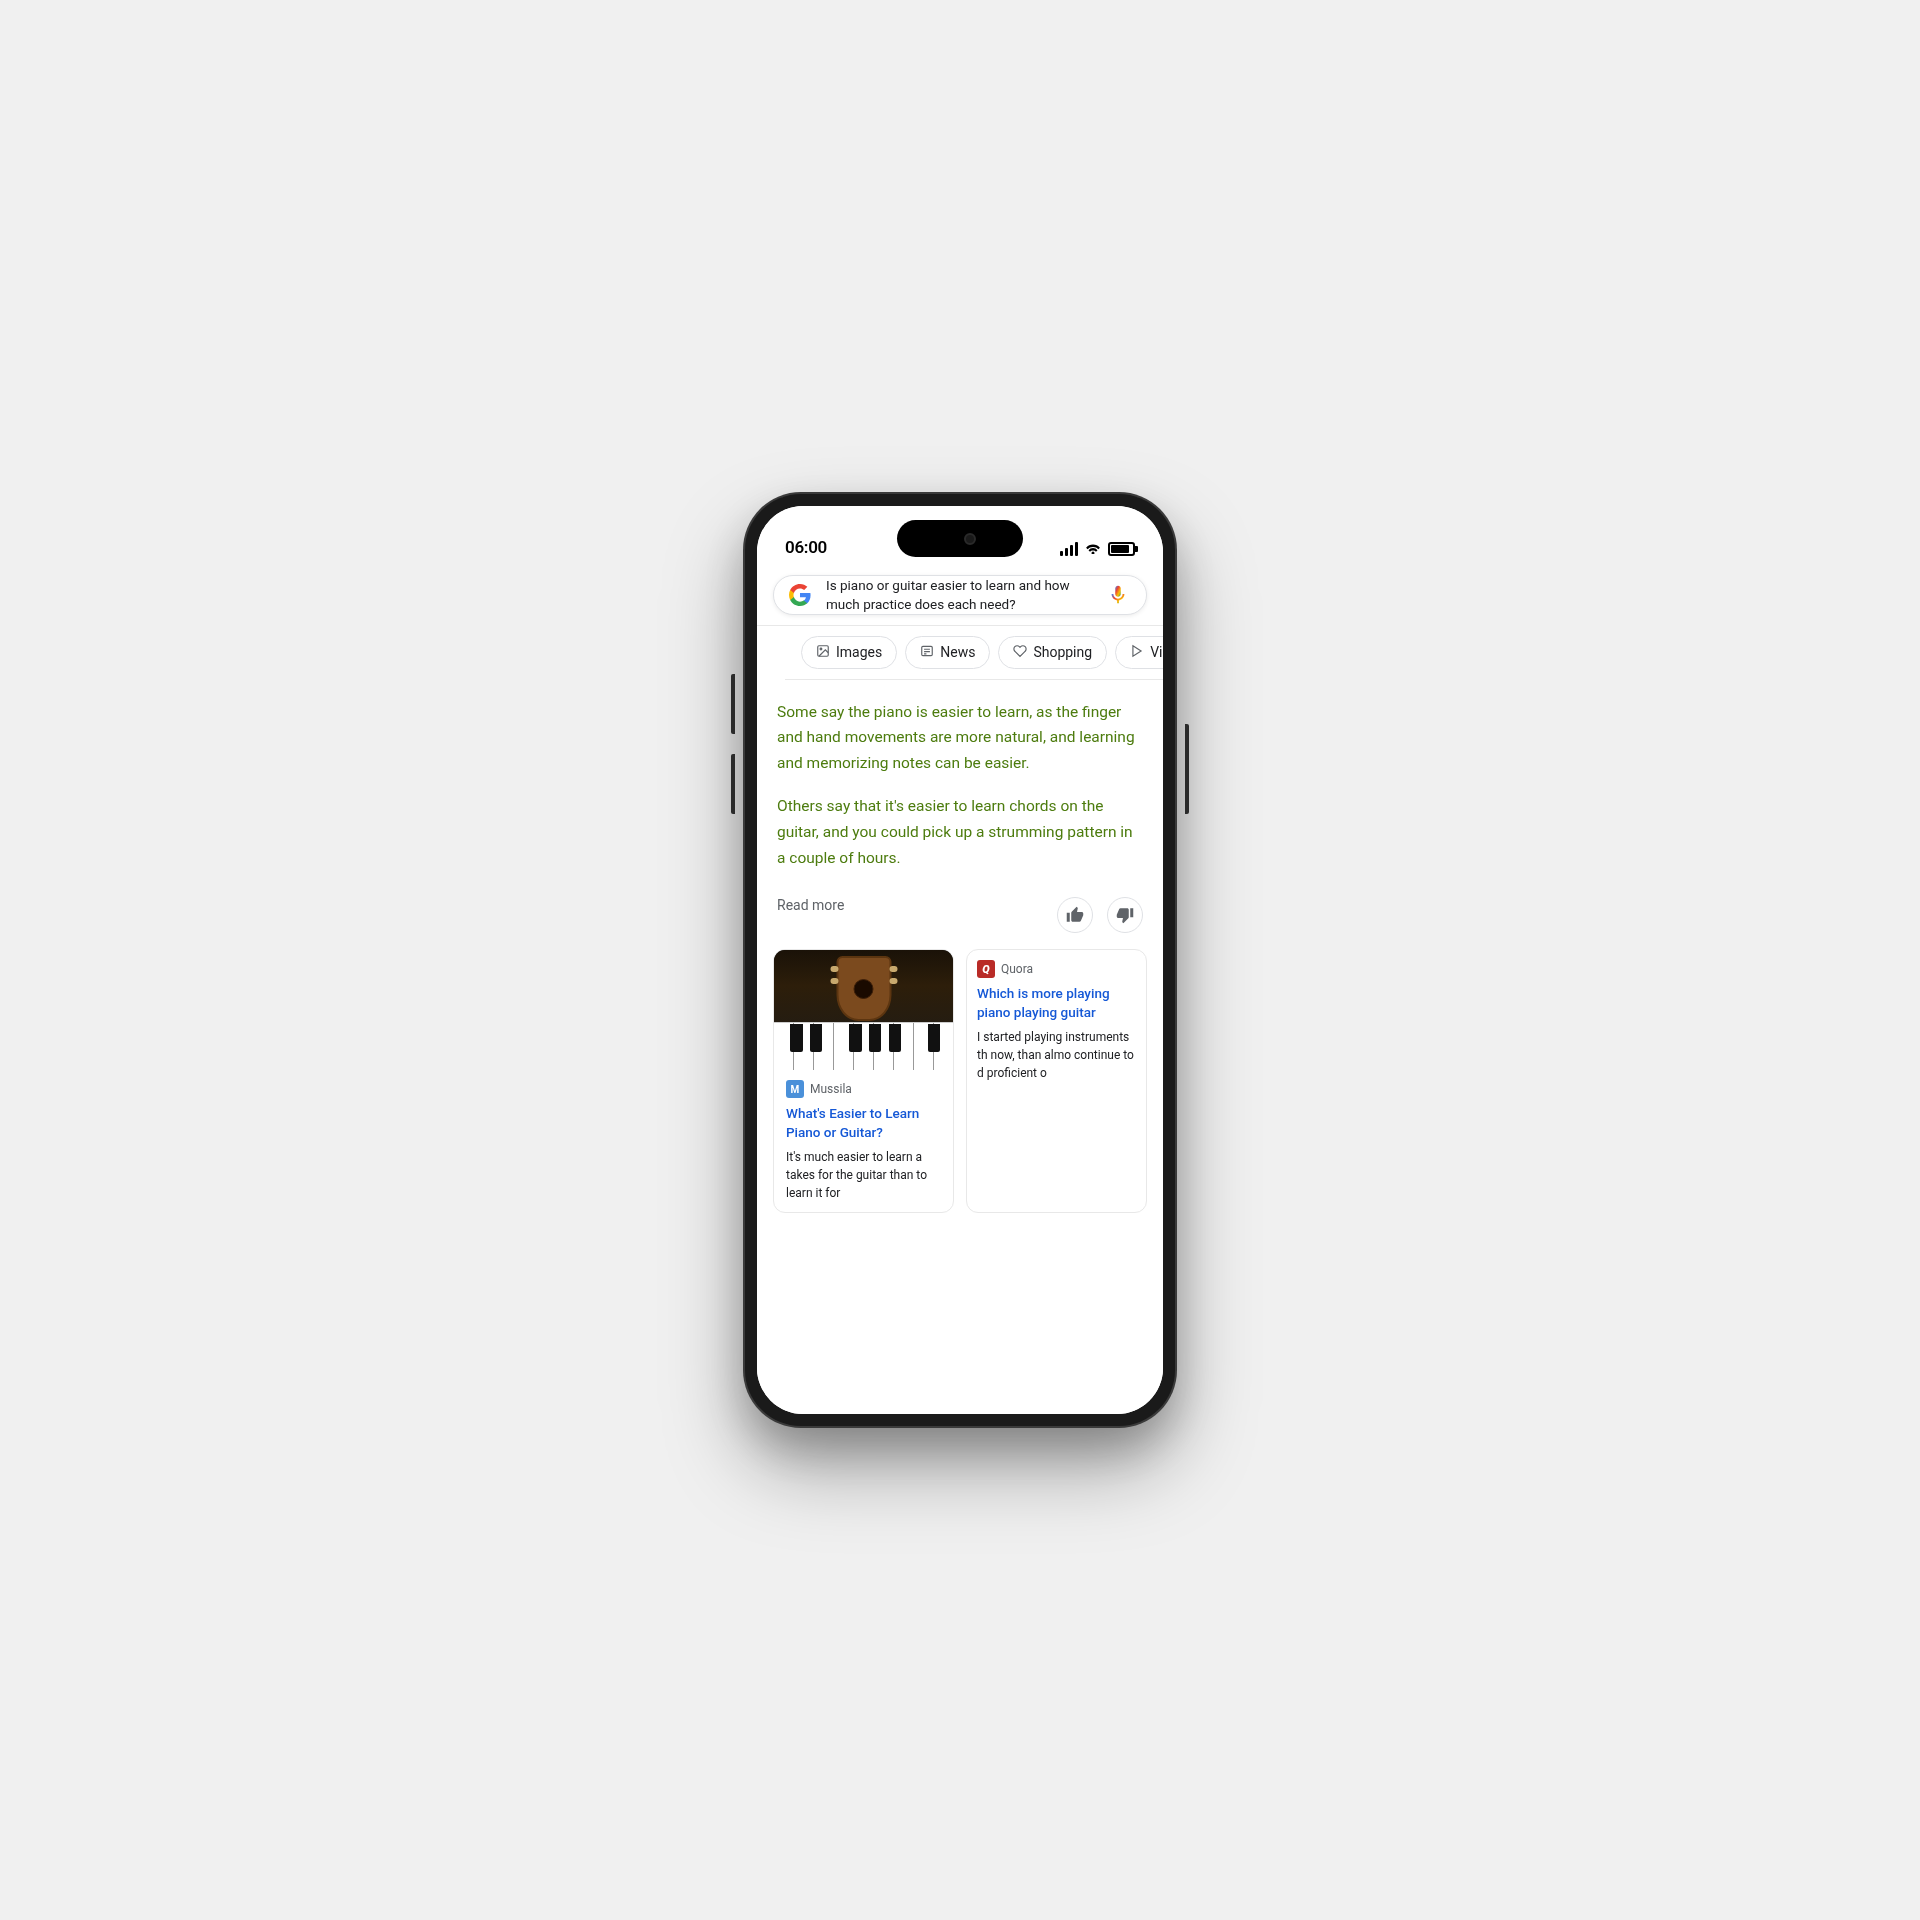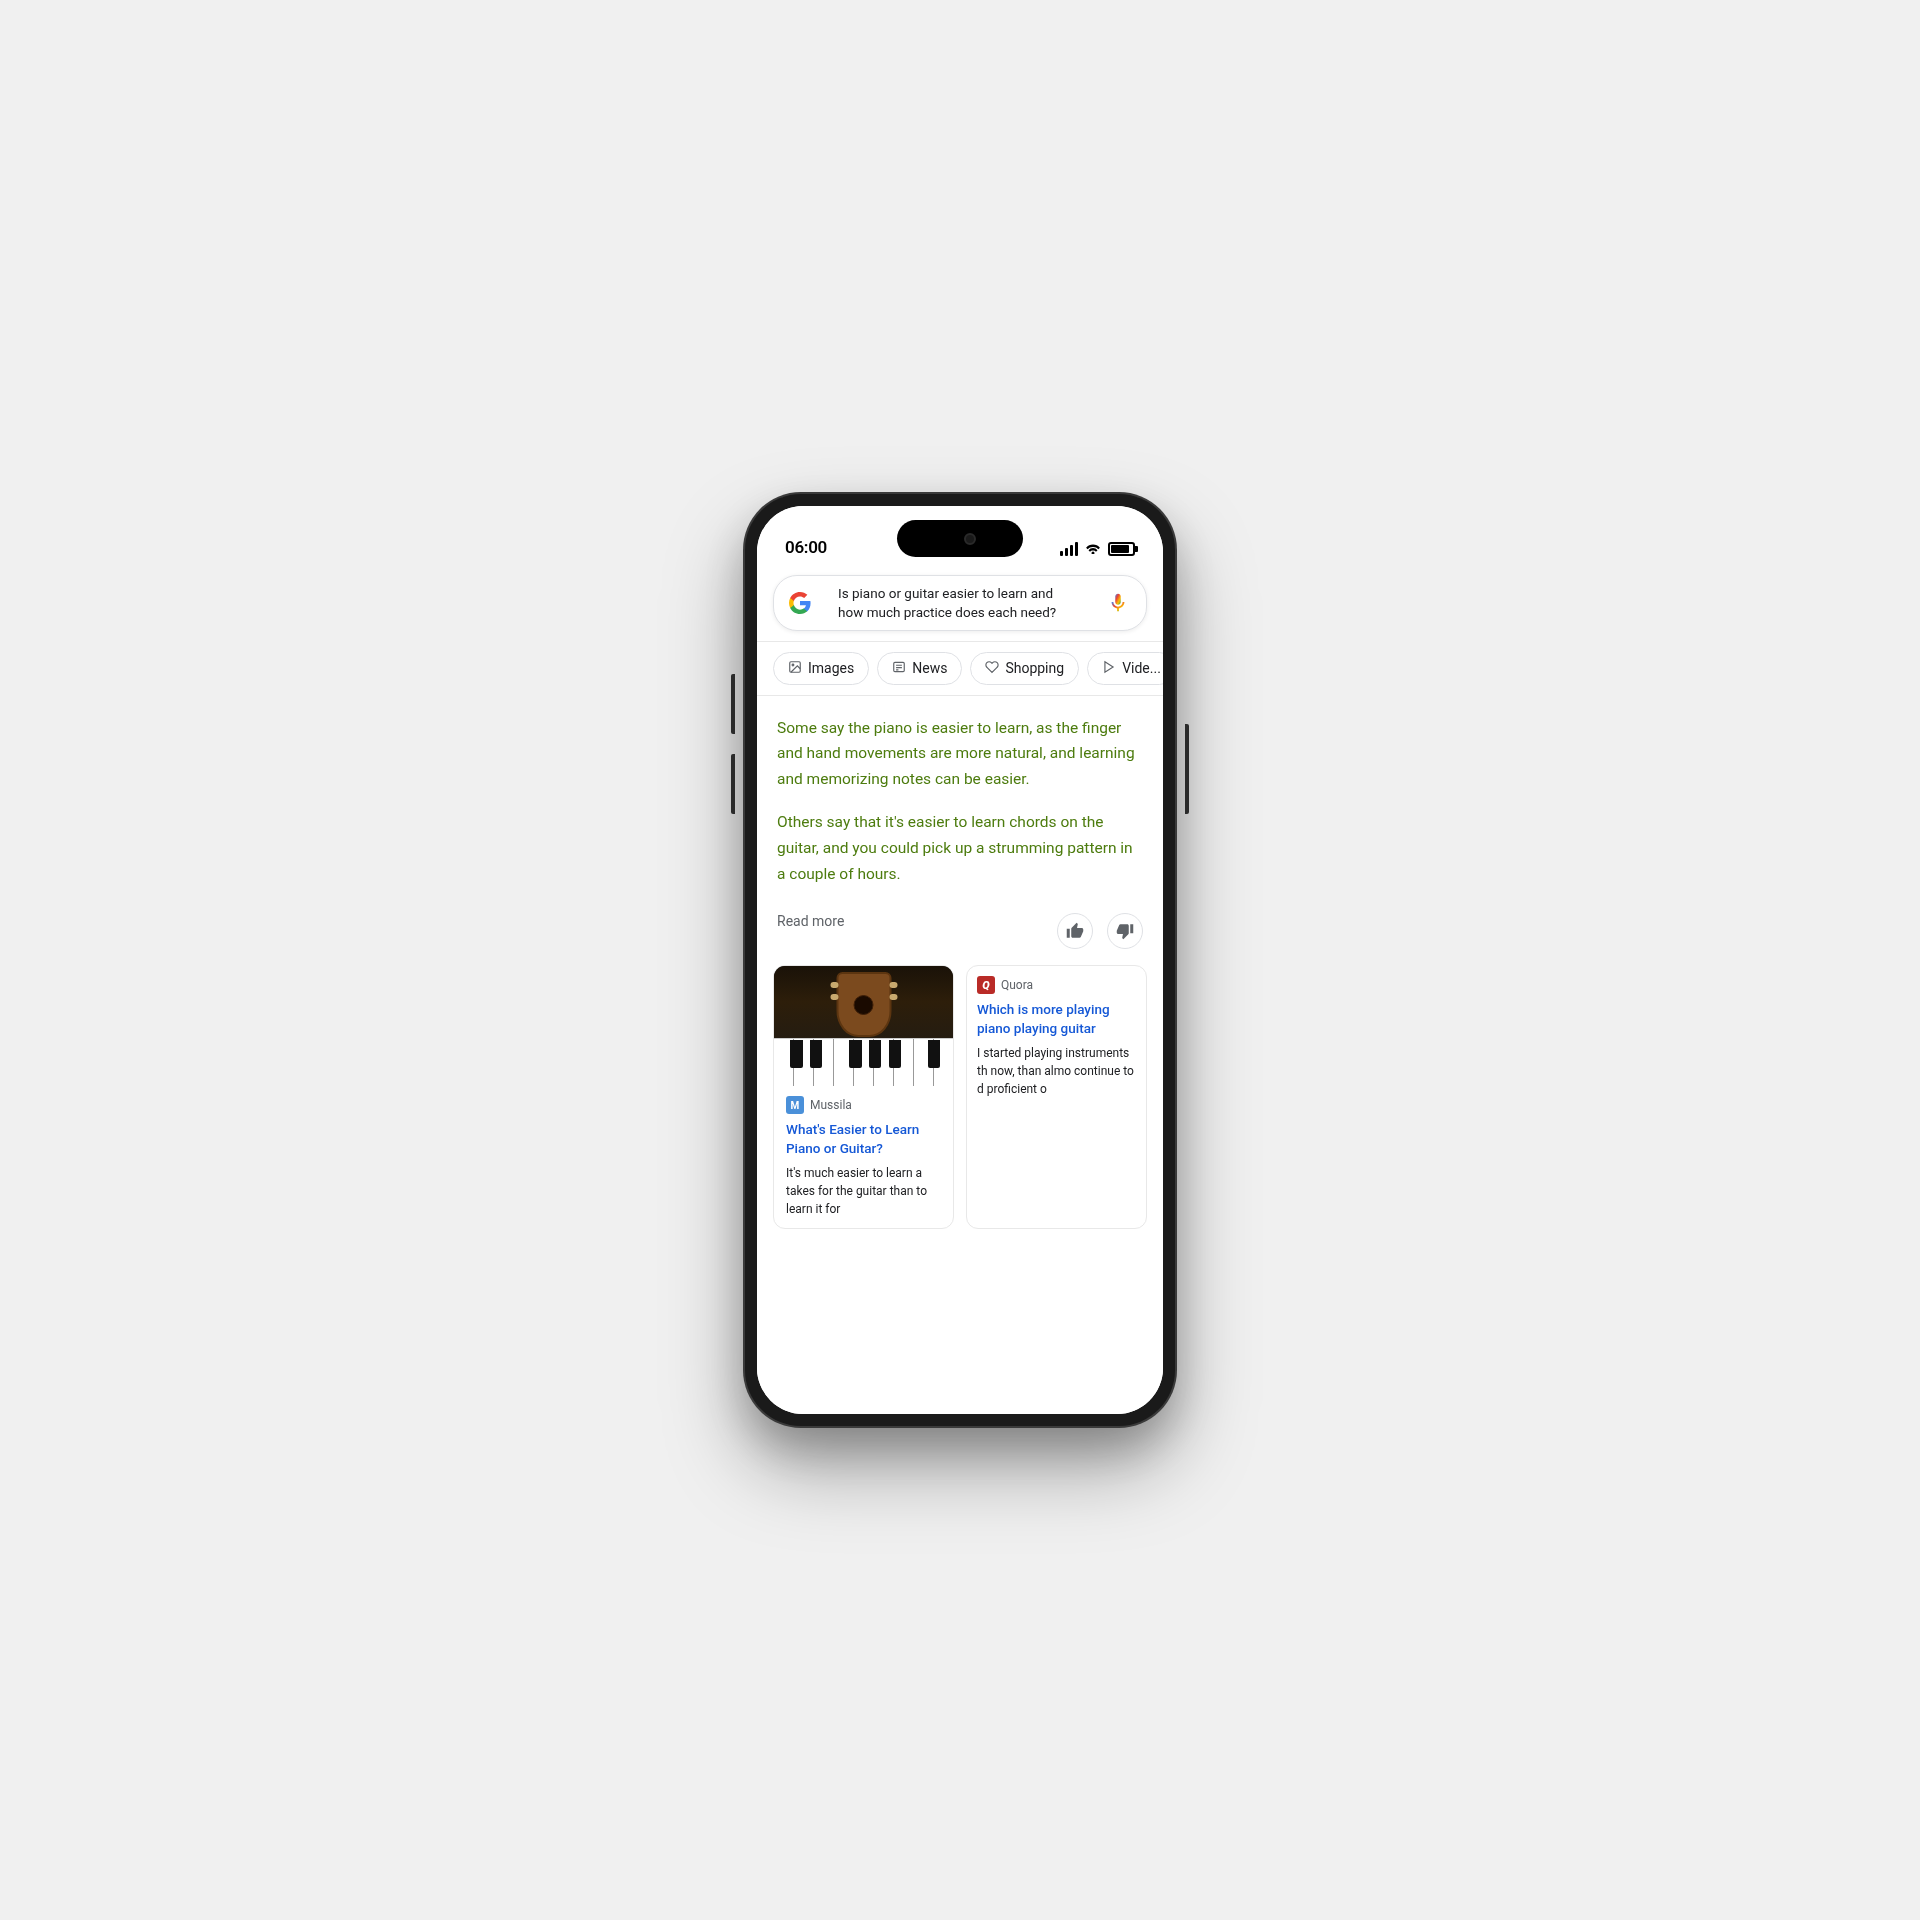--- a/index.html
+++ b/index.html
@@ -160,22 +160,22 @@
       background: #fff;
       border-bottom: 1px solid #e8e8e8;
     }
 
     .search-input-row {
       display: flex;
       align-items: center;
       background: #fff;
       border: 1px solid #dfe1e5;
       border-radius: 24px;
-      padding: 8px 14px;
-      gap: 26px;
+      padding: 0 14px;
+      gap: 14px;
       box-shadow: 0 1px 4px rgba(0,0,0,0.08);
     }
 
     .google-logo {
       width: 24px;
       height: 24px;
       flex-shrink: 0;
     }
 
     .search-text {
@@ -200,20 +200,21 @@
     }
 
     
     .filter-tabs {
       display: flex;
       padding: 10px 16px;
       gap: 8px;
       overflow: hidden;
       border-bottom: 1px solid #e8e8e8;
       background: #fff;
+      margin-left: 28px;
     }
 
     .filter-tab {
       display: flex;
       align-items: center;
       gap: 6px;
       padding: 7px 14px;
       border: 1px solid #dfe1e5;
       border-radius: 20px;
       font-size: 14px;

